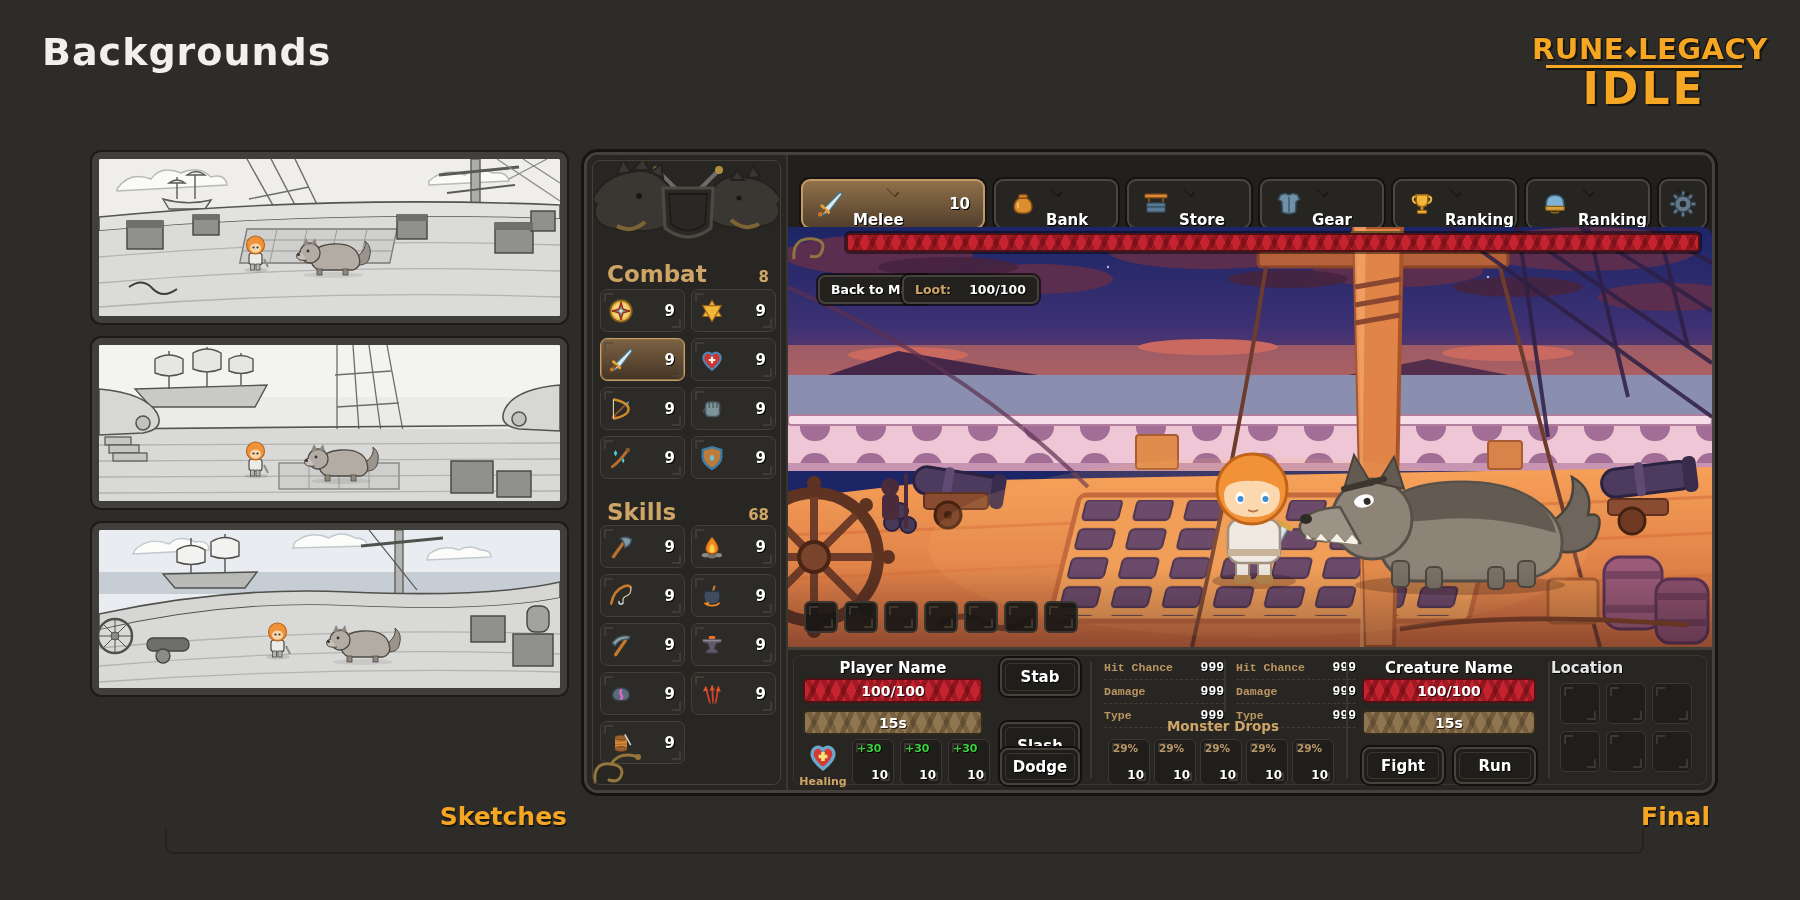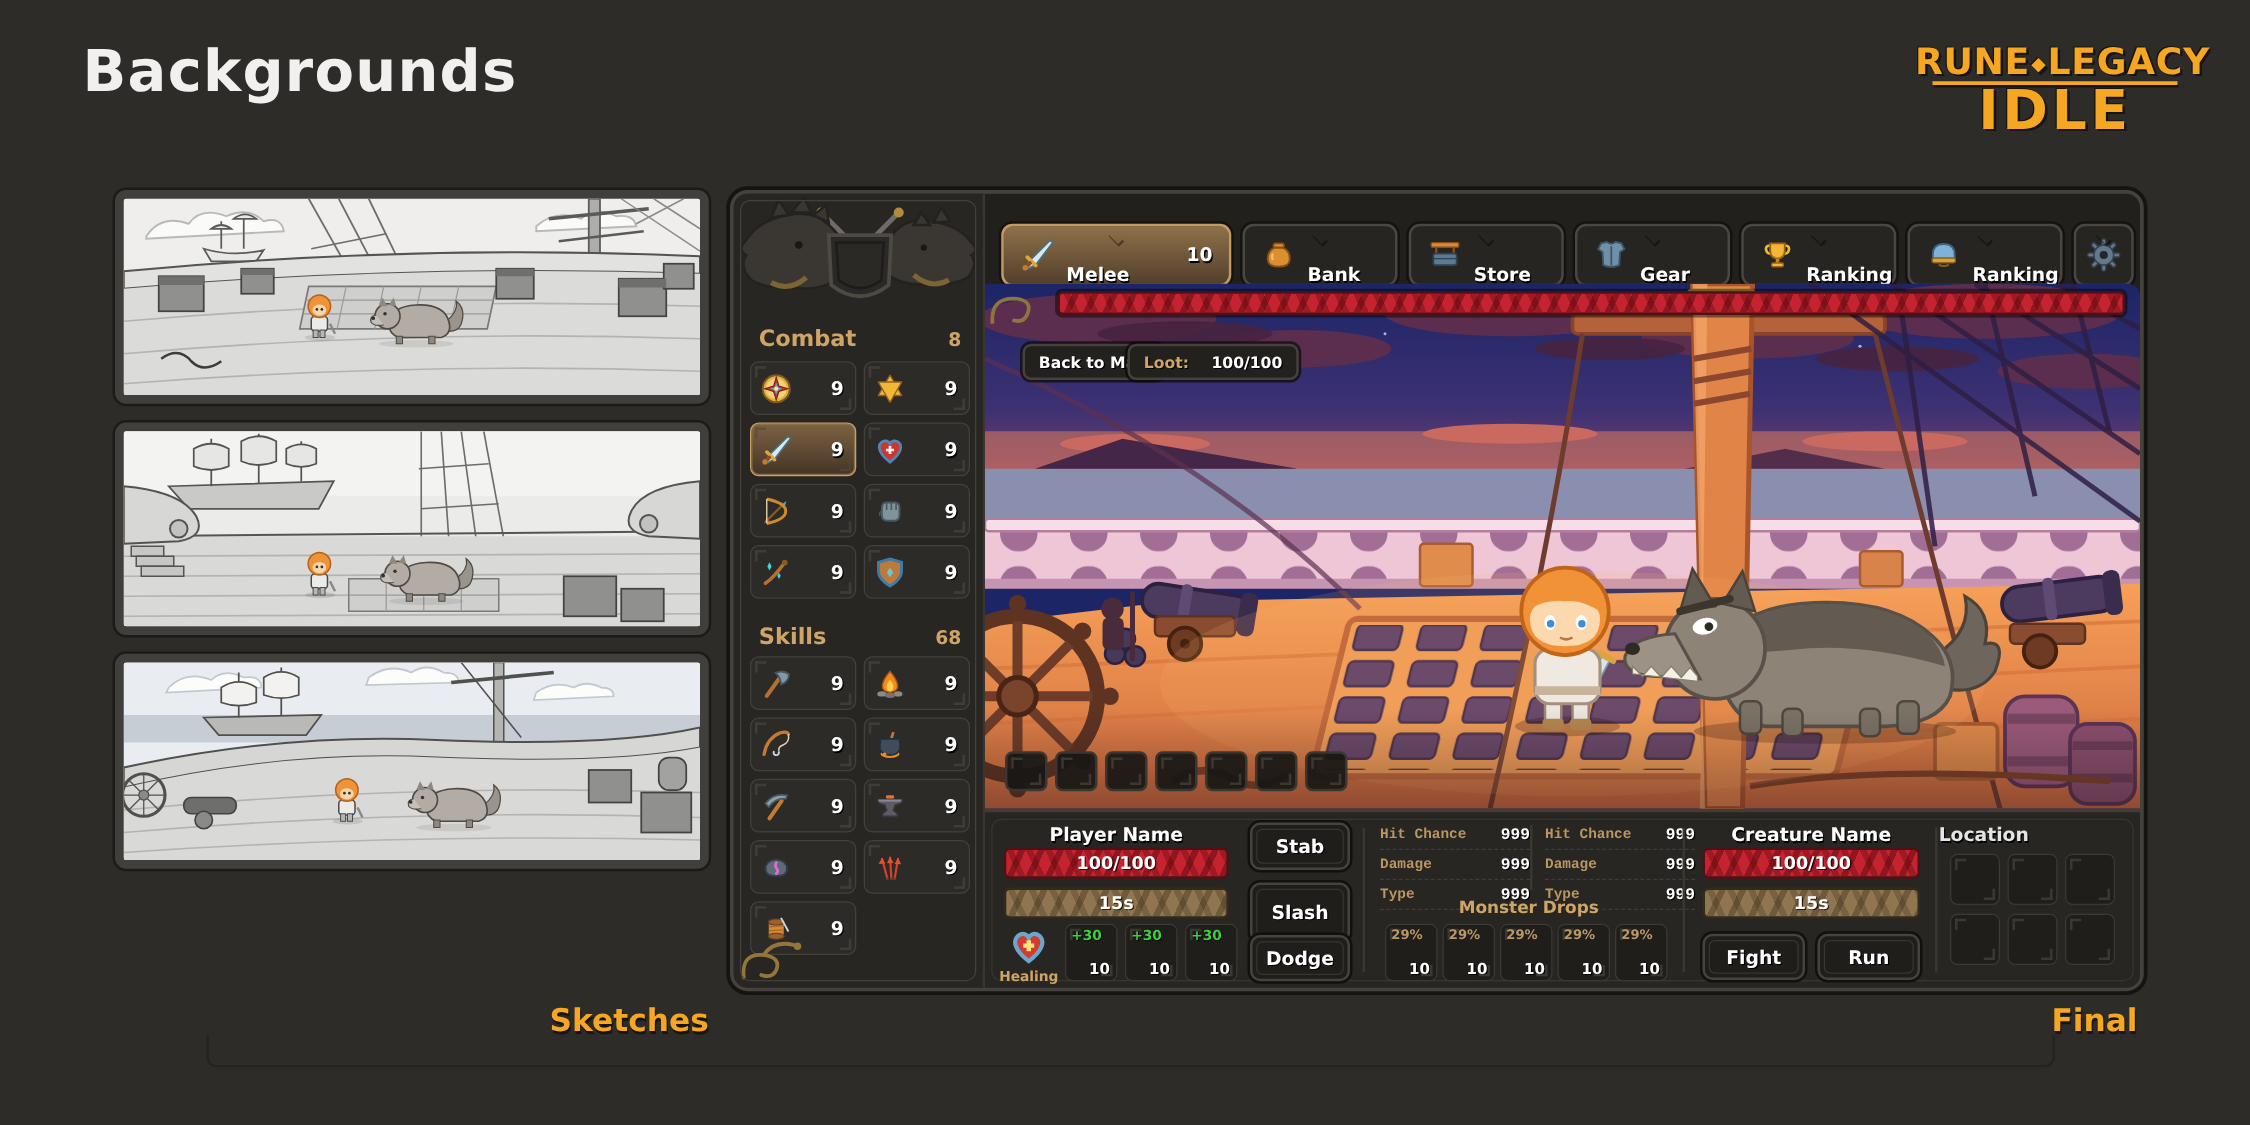--- a/index.html
+++ b/index.html
@@ -1,20 +1,20 @@
 <!DOCTYPE html>
 <html><head>
 <meta charset="utf-8">
 <style>
   html,body{margin:0;padding:0;background:#2d2c29;}
   body{width:1800px;height:900px;position:relative;overflow:hidden;
        font-family:"DejaVu Sans","Liberation Sans",sans-serif;color:#fff;}
   .abs{position:absolute;}
   
-  .page-title{left:42px;top:30px;font-size:46px;font-weight:bold;color:#f1f0ee;letter-spacing:1px;margin-left:24px;}
+  .page-title{left:42px;top:30px;font-size:38px;font-weight:bold;color:#f1f0ee;letter-spacing:1px;}
   .logo{top:34px;right:44px;width:224px;text-align:center;color:#f5a623;font-weight:bold;
         text-shadow:2px 2px 0 #18150f, -1px -1px 0 #18150f;line-height:1.05;}
   .logo-l1{font-size:29px;letter-spacing:.5px;}
   .logo-sep{font-size:15px;vertical-align:3px;padding:0 1px;}
   .logo-rule{height:3px;background:#f5a623;margin:1px 14px 0 14px;box-shadow:1px 2px 0 #18150f;}
   .logo-l2{font-size:44px;letter-spacing:3px;margin-top:-2px;}
   .caption{color:#f5a623;font-size:25px;font-weight:bold;text-shadow:1px 2px 0 #17150f;}
   #cap-sketches{left:92px;top:802px;width:475px;text-align:right;}
   #cap-final{left:584px;top:802px;width:1126px;text-align:right;}
   .bottom-bracket{left:165px;top:828px;width:1475px;height:24px;border-left:2px solid #242320;
@@ -26,21 +26,21 @@
   #sk1{top:152px;height:157px;} #sk2{top:338px;height:156px;} #sk3{top:523px;height:158px;}
   
   .game{left:584px;top:152px;width:1131px;height:641px;background:#21201d;border:3px solid #45423d;
         border-radius:14px;box-shadow:0 0 0 3px #151411;box-sizing:border-box;}
   
   .side{left:0;top:0;width:201px;height:635px;background:#282623;border-right:2px solid #3a3731;
         border-radius:11px 0 0 11px;box-sizing:border-box;}
   .side::after{content:"";position:absolute;inset:5px;border:1px solid #45413a;border-radius:8px;pointer-events:none;}
   .side-head{left:20px;width:162px;display:flex;justify-content:space-between;align-items:baseline;
              color:#cda express:#cda express;}
-  .sh-label{color:#cfa567;font-size:18px;font-weight:bold;}
+  .sh-label{color:#cfa567;font-size:23px;font-weight:bold;}
   .sh-total{color:#cfa567;font-size:15px;font-weight:bold;}
   #combat-head{top:106px;} #skills-head{top:344px;}
   .sgrid{left:13px;width:176px;display:grid;grid-template-columns:1fr 1fr;gap:6px;grid-auto-flow:column;}
   #combat-grid{top:134px;grid-template-rows:repeat(4,43px);}
   #skills-grid{top:370px;grid-template-rows:repeat(5,43px);}
   .slot{position:relative;background:#2d2b27;border:1.5px solid #44403a;border-radius:7px;
         display:flex;align-items:center;justify-content:space-between;padding:0 9px 0 7px;box-sizing:border-box;}
   .slot .si{width:26px;height:26px;}
   .slot .sv{font-size:15px;font-weight:bold;color:#fff;text-shadow:1px 1px 0 #000;}
   .slot.sel{background:linear-gradient(180deg,#7d6243,#443425);border-color:#c89f66;
@@ -902,21 +902,21 @@
     <div class="hslot tick" style="left:112px;top:89px;width:42px;height:46px;">
       <span class="hbonus">+30</span>
       <span class="hqty">10</span>
     </div>
     <div class="hslot tick" style="left:160px;top:89px;width:42px;height:46px;">
       <span class="hbonus">+30</span>
       <span class="hqty">10</span>
     </div>
 
     <div class="gbtn" style="left:212px;top:8px;width:80px;height:38px;">Stab</div>
-    <div class="gbtn" style="left:212px;top:56px;width:80px;height:48px;">Slash</div>
+    <div class="gbtn" style="left:212px;top:72px;width:80px;height:48px;">Slash</div>
     <div class="gbtn" style="left:212px;top:98px;width:80px;height:37px;">Dodge</div>
     <div class="vdiv" style="left:302px;"></div>
 
     <div class="stat-col" style="left:316px;top:6px;">
       <div class="stat-row">
           <span class="sl">Hit Chance</span>
           <span class="sv2">999</span>
         </div>
       <div class="stat-row">
           <span class="sl">Damage</span>

